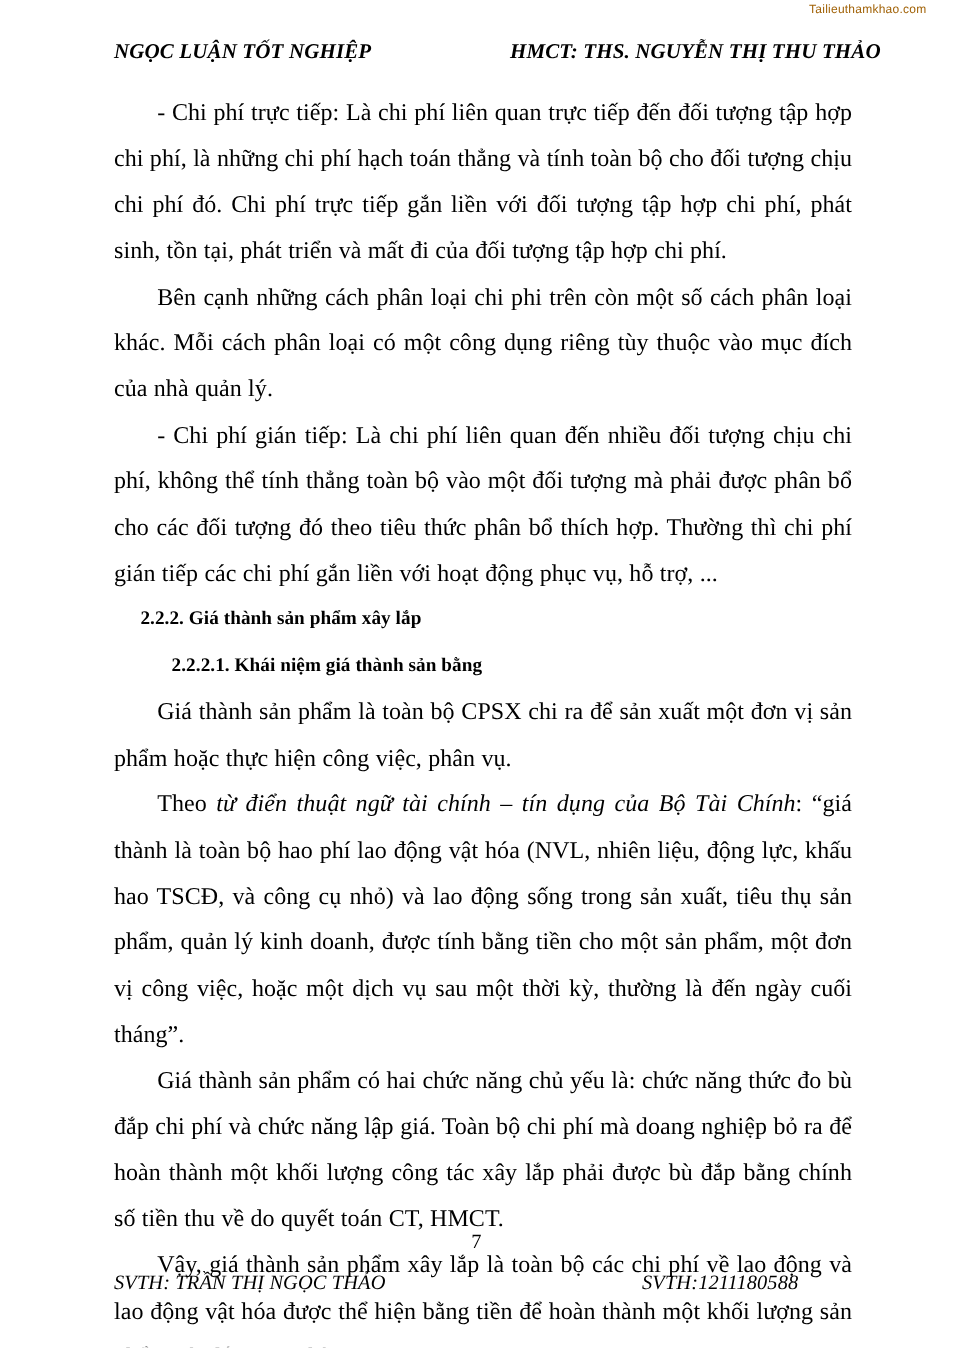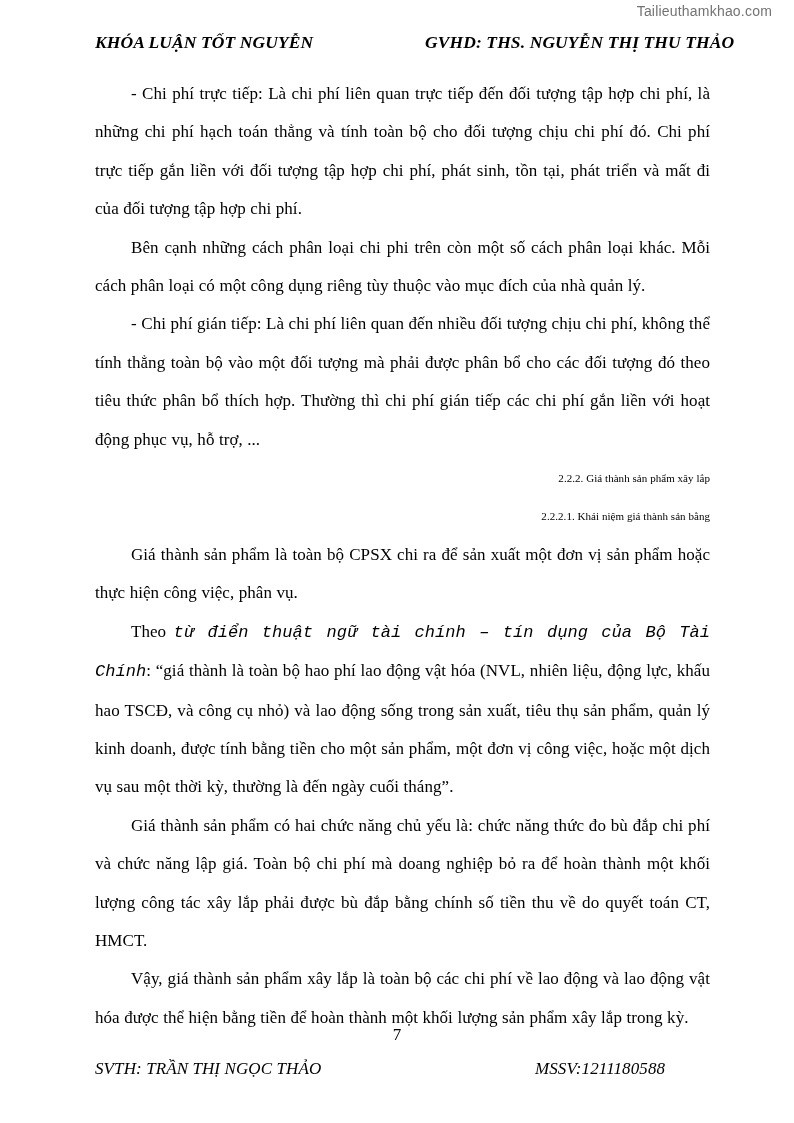--- a/index.html
+++ b/index.html
@@ -17,23 +17,23 @@
     height: 1123px;
     background: #ffffff;
     overflow: hidden;
     box-sizing: border-box;
   }
   .watermark {
     position: absolute;
     top: 3px;
     right: 22px;
     font-family: "Liberation Sans", sans-serif;
-    font-size: 14px;
+    font-size: 10px;
     letter-spacing: 0.2px;
-    color: #737373;
+    color: #a16207;
     white-space: nowrap;
   }
   .running-head {
     position: absolute;
     top: 32px;
     left: 95px;
     right: 84px;
     display: flex;
     justify-content: flex-start;
     font-style: italic;
@@ -52,42 +52,40 @@
   .content {
     position: absolute;
     top: 75px;
     left: 95px;
     width: 615px;
   }
   p.body-par {
     margin: 0;
     text-align: justify;
     text-indent: 36px;
-    font-size: 17px;
+    font-size: 20px;
     line-height: 38.4px;
     letter-spacing: 0.05px;
     word-spacing: 0.2px;
   }
   .heading {
     margin: 0;
-    font-weight: normal;
-    font-size: 11px;
+    font-weight: bold;
+    font-size: 16px;
     line-height: 38.4px;
     letter-spacing: 0.05px;
-    text-align: right;
   }
   .heading.lvl2 {
     padding-left: 22px;
   }
   .heading.lvl3 {
     padding-left: 48px;
   }
   .it {
     font-style: italic;
-    font-family: Liberation Mono, monospace;
   }
   .footer {
     position: absolute;
     left: 95px;
     right: 84px;
     bottom: 44px;
     font-style: italic;
     font-size: 17px;
     letter-spacing: 0.1px;
     white-space: nowrap;
@@ -111,22 +109,22 @@
   }
 </style>
 </head>
 <body>
 
 <div class="page">
 
   <div class="watermark">Tailieuthamkhao.com</div>
 
   <div class="running-head">
-    <span class="rh-left">KHÓA LUẬN TỐT NGUYỄN</span>
-    <span class="rh-right">GVHD: THS. NGUYỄN THỊ THU THẢO</span>
+    <span class="rh-left">NGỌC LUẬN TỐT NGHIỆP</span>
+    <span class="rh-right">HMCT: THS. NGUYỄN THỊ THU THẢO</span>
   </div>
 
   <div class="content">
 
     <p class="body-par">- Chi phí trực tiếp: Là chi phí liên quan trực tiếp đến đối tượng tập hợp chi phí, là những chi phí hạch toán thẳng và tính toàn bộ cho đối tượng chịu chi phí đó. Chi phí trực tiếp gắn liền với đối tượng tập hợp chi phí, phát sinh, tồn tại, phát triển và mất đi của đối tượng tập hợp chi phí.</p>
 
     <p class="body-par">Bên cạnh những cách phân loại chi phi trên còn một số cách phân loại khác. Mỗi cách phân loại có một công dụng riêng tùy thuộc vào mục đích của nhà quản lý.</p>
 
     <p class="body-par">- Chi phí gián tiếp: Là chi phí liên quan đến nhiều đối tượng chịu chi phí, không thể tính thẳng toàn bộ vào một đối tượng mà phải được phân bổ cho các đối tượng đó theo tiêu thức phân bổ thích hợp. Thường thì chi phí gián tiếp các chi phí gắn liền với hoạt động phục vụ, hỗ trợ, ...</p>
 
@@ -141,16 +139,16 @@
     <p class="body-par">Giá thành sản phẩm có hai chức năng chủ yếu là: chức năng thức đo bù đắp chi phí và chức năng lập giá. Toàn bộ chi phí mà doang nghiệp bỏ ra để hoàn thành một khối lượng công tác xây lắp phải được bù đắp bằng chính số tiền thu về do quyết toán CT, HMCT.</p>
 
     <p class="body-par">Vậy, giá thành sản phẩm xây lắp là toàn bộ các chi phí về lao động và lao động vật hóa được thể hiện bằng tiền để hoàn thành một khối lượng sản phẩm xây lắp trong kỳ.</p>
 
   </div>
 
   <div class="page-number">7</div>
 
   <div class="footer">
     <span class="ft-left">SVTH: TRẦN THỊ NGỌC THẢO</span>
-    <span class="ft-right">MSSV:1211180588</span>
+    <span class="ft-right">SVTH:1211180588</span>
   </div>
 
 </div>
 
 </body></html>

